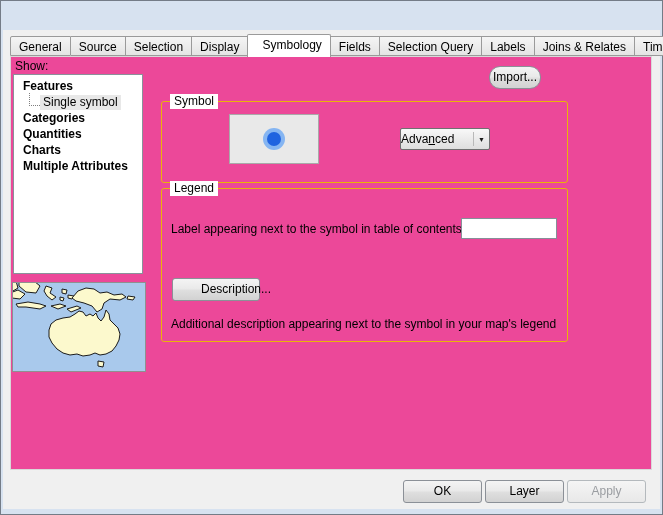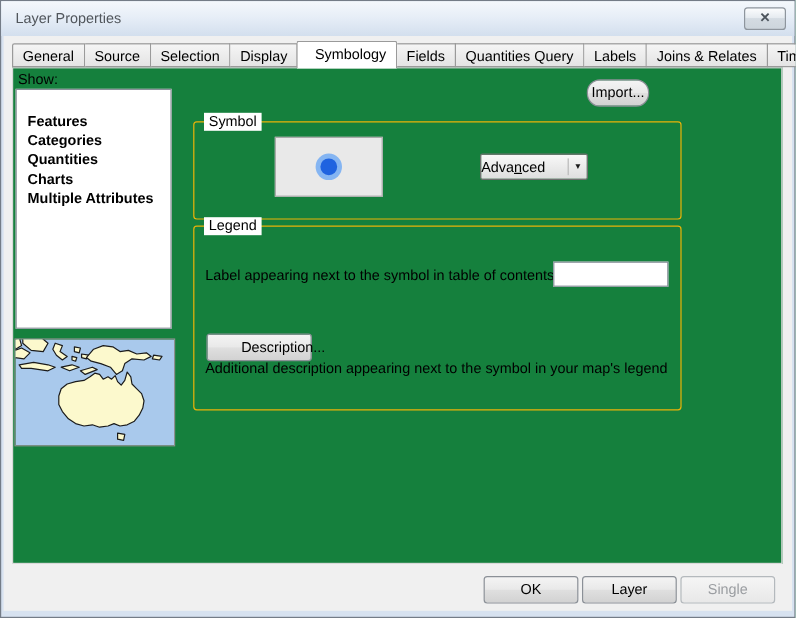--- a/index.html
+++ b/index.html
@@ -7,23 +7,23 @@
   .window{position:absolute;inset:0;border:1px solid #747c87;background:#d7e2f0;box-sizing:border-box;}
   .titlebar{position:absolute;left:0;top:0;right:0;height:29px;background:linear-gradient(#f4f8fc,#e7eef7 45%,#d3dfee);}
   .window-title{position:absolute;left:12px;top:0;line-height:29px;color:#51565c;}
   .close-btn{position:absolute;top:5px;right:7px;width:35px;height:19px;border:1px solid #8e959d;border-radius:3px;background:linear-gradient(#fbfcfd,#e6ebf0 45%,#d4dbe2 50%,#cdd5dc);box-sizing:border-box;text-align:center;cursor:default;}
   .close-glyph{font-size:11px;font-weight:bold;color:#4c545c;line-height:17px;}
   .content{position:absolute;left:2px;top:29px;right:2px;bottom:5px;background:#f0f0f0;}
   .tabs{position:absolute;left:7px;top:4px;display:flex;align-items:flex-start;z-index:2;}
   .tab{margin-top:2px;height:20px;line-height:20px;padding:0 8px;background:linear-gradient(#f5f5f5,#e4e4e4);border:1px solid #9a9a9a;border-left:none;box-sizing:border-box;white-space:nowrap;}
   .tab:first-child{border-left:1px solid #9a9a9a;border-top-left-radius:2px;}
   .tab.active{margin-top:0;height:23px;line-height:21px;background:#fff;border:1px solid #9a9a9a;border-bottom:none;border-radius:2px 2px 0 0;margin-left:-1px;padding-left:14px;}
-  .page{position:absolute;left:7px;top:26px;width:642px;height:414px;background:#15803d;border:1px solid #d9d9d9;box-sizing:border-box;z-index:1;}
+  .page{position:absolute;left:7px;top:26px;width:642px;height:414px;background:#ec4899;border:1px solid #d9d9d9;box-sizing:border-box;z-index:1;}
   .show-label{position:absolute;left:4px;top:2px;}
-  .listbox{position:absolute;left:2px;top:17px;width:130px;height:200px;background:#fff;border:1px solid #8a919a;box-sizing:border-box;padding-top:18px;}
+  .listbox{position:absolute;left:2px;top:17px;width:130px;height:200px;background:#fff;border:1px solid #8a919a;box-sizing:border-box;padding-top:3px;}
   .tree-item{height:16px;line-height:16px;padding-left:9px;white-space:nowrap;font-weight:bold;}
   .tree-row{display:flex;align-items:center;height:16px;}
   .tree-branch{width:10px;height:12px;margin-left:15px;margin-bottom:5px;border-left:1px dotted #7f7f7f;border-bottom:1px dotted #7f7f7f;}
   .tree-sel{padding:0 3px;height:15px;line-height:15px;}
   .map-preview{position:absolute;left:1px;top:225px;width:132px;height:88px;border:1px solid #8f8f8f;box-sizing:content-box;}
   .map-preview svg{display:block;}
   .header-panel{position:absolute;left:141px;top:7px;width:354px;height:25px;border:1px solid #9e9e9e;box-sizing:border-box;background:#fff;font-weight:bold;line-height:22px;padding-left:4px;white-space:nowrap;}
   .btn{position:absolute;border:1px solid #8b9097;border-radius:3px;background:linear-gradient(#f4f4f4,#e9e9e9 48%,#dfdfdf 52%,#d2d2d2);text-align:center;box-sizing:border-box;cursor:default;white-space:nowrap;}
   .import-btn{left:478px;top:9px;width:52px;height:23px;line-height:21px;border-radius:11px;}
   .group{position:absolute;border:1px solid #eab308;border-radius:3px;}
@@ -31,59 +31,57 @@
   .symbol-group{left:150px;top:44px;width:405px;height:80px;}
   .legend-group{left:150px;top:131px;width:405px;height:152px;}
   .symbol-preview{position:absolute;left:218px;top:57px;width:90px;height:50px;background:#e9e9e9;border:1px solid #a9a9a9;box-sizing:border-box;display:flex;align-items:center;justify-content:center;}
   .advanced-btn{position:absolute;left:389px;top:71px;width:90px;height:22px;border:1px solid #707070;border-radius:2px;background:linear-gradient(#f8f8f8,#dedede);display:flex;align-items:center;box-sizing:border-box;cursor:default;}
   .advanced-text{flex:1;text-align:left;}
   .advanced-sep{width:1px;height:14px;background:#b9b9b9;}
   .advanced-arrow{width:15px;text-align:center;font-size:7px;color:#1a1a1a;}
   .legend-caption{position:absolute;left:160px;top:165px;white-space:nowrap;}
   .label-input{position:absolute;left:450px;top:161px;width:96px;height:21px;border:1px solid #868f98;box-sizing:border-box;background:#fff;font:12px "Liberation Sans",sans-serif;padding:0 3px;outline:none;}
   .description-btn{left:161px;top:221px;width:88px;height:23px;line-height:21px;padding-left:28px;}
-  .legend-note{position:absolute;left:160px;top:243px;white-space:nowrap;}
+  .legend-note{position:absolute;left:160px;top:260px;white-space:nowrap;}
   .footer-btn{width:79px;height:23px;line-height:21px;}
   .ok-btn{left:400px;top:450px;}
   .cancel-btn{left:482px;top:450px;}
   .apply-btn{left:564px;top:450px;color:#9a9da1;border-color:#b4b9bd;background:linear-gradient(#f5f5f5,#e8e8e8);}
 </style>
 </head>
 <body>
 
 <div class="window">
-  <div class="titlebar">
-    <span class="window-title">Layer Properties</span>
-    <div class="close-btn">
-      <span class="close-glyph">✕</span>
-    </div>
-  </div>
 
   <div class="content">
 
     <div class="tabs">
       <div class="tab">General</div>
       <div class="tab">Source</div>
       <div class="tab">Selection</div>
       <div class="tab">Display</div>
       <div class="tab active">Symbology</div>
       <div class="tab">Fields</div>
-      <div class="tab">Quantities Query</div>
+      <div class="tab">Selection Query</div>
       <div class="tab">Labels</div>
       <div class="tab">Joins &amp; Relates</div>
       <div class="tab">Time</div>
 
     </div>
 
     <div class="page">
 
       <div class="show-label">Show:</div>
 
       <div class="listbox">
         <div class="tree-item">Features</div>
+        <div class="tree-row">
+          <span class="tree-branch"></span>
+          <span class="tree-sel" style="font-weight:normal;background:#e8e8e8;">Single symbol</span>
+        </div>
         <div class="tree-item">Categories</div>
         <div class="tree-item">Quantities</div>
         <div class="tree-item">Charts</div>
         <div class="tree-item">Multiple Attributes</div>
       </div>
 
       <div class="map-preview">
         <svg viewBox="0 0 132 88" width="132" height="88" preserveAspectRatio="none">
           <rect x="0" y="0" width="132" height="88" fill="#a9c9ec"></rect>
           <g fill="#fcf9cd" stroke="#1b1b1b" stroke-width="1" stroke-linejoin="round">
@@ -127,16 +125,16 @@
       </div>
       <div class="legend-caption">Label appearing next to the symbol in table of contents:</div>
       <input type="text" class="label-input" value="" style="">
       <div class="btn description-btn">Description...</div>
       <div class="legend-note">Additional description appearing next to the symbol in your map's legend</div>
 
     </div>
 
     <div class="btn footer-btn ok-btn">OK</div>
     <div class="btn footer-btn cancel-btn">Layer</div>
-    <div class="btn footer-btn apply-btn">Single</div>
+    <div class="btn footer-btn apply-btn">Apply</div>
 
   </div>
 </div>
 
 </body></html>

